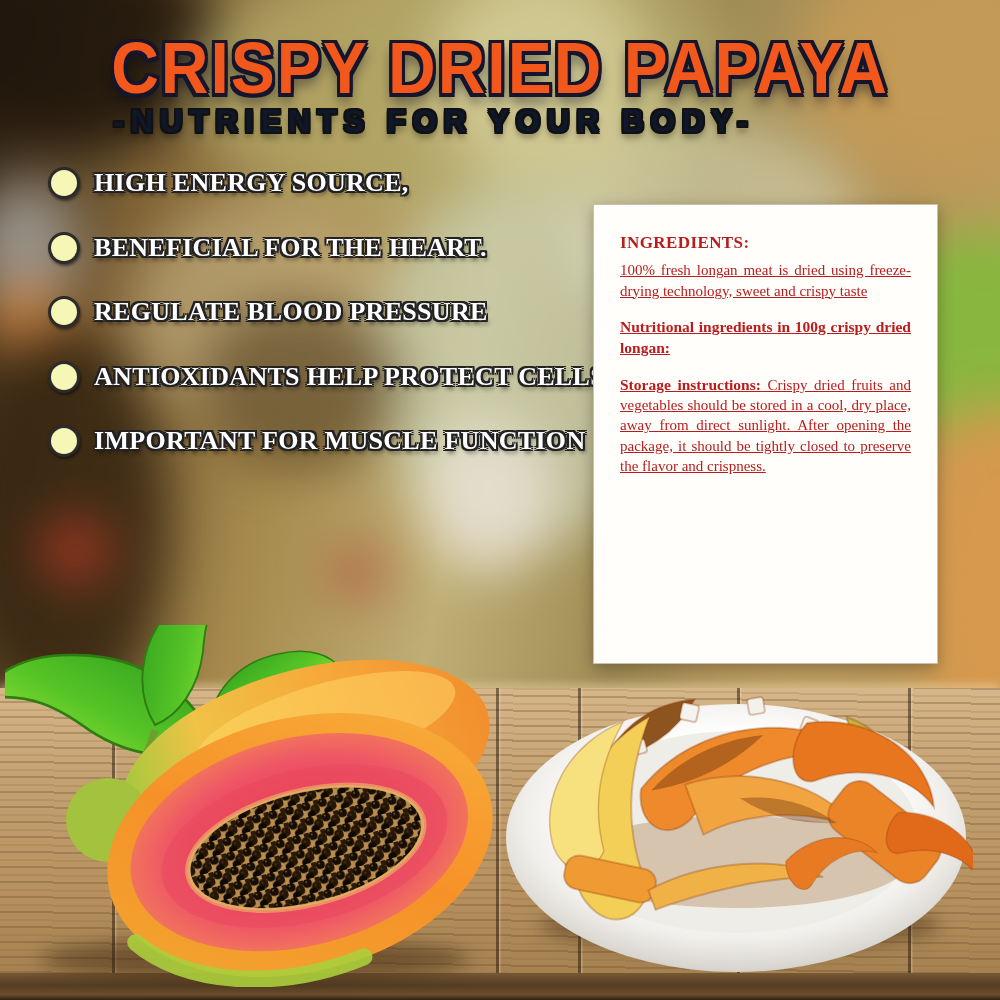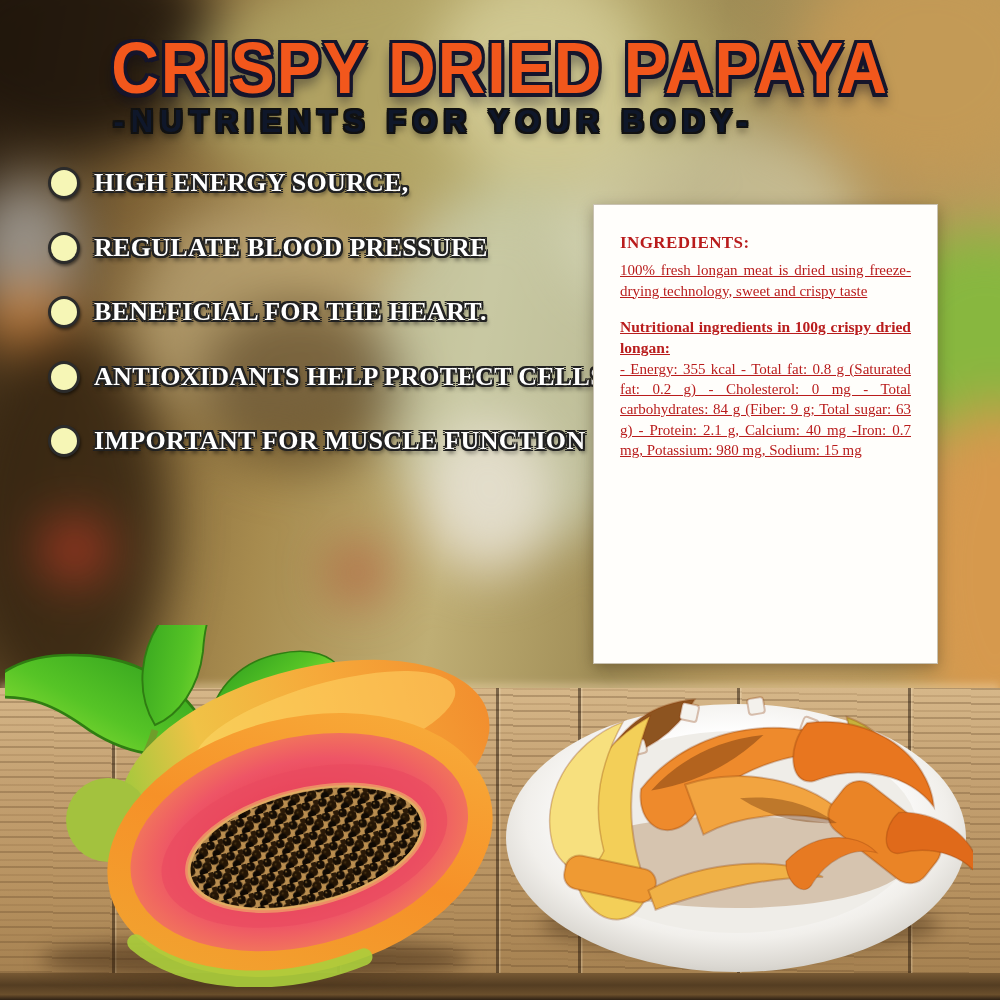--- a/index.html
+++ b/index.html
@@ -99,41 +99,42 @@
 <div class="abs title">CRISPY DRIED PAPAYA</div>
 <div class="abs subtitle">-NUTRIENTS FOR YOUR BODY-</div>
 
 <ul class="abs benefits">
   <li>
       <span class="dot"></span>
       <span class="benefit-label">HIGH ENERGY SOURCE,</span>
     </li>
   <li>
       <span class="dot"></span>
+      <span class="benefit-label">BENEFICIAL FOR THE HEART.</span>
+    </li>
+  <li>
+      <span class="dot"></span>
       <span class="benefit-label">REGULATE BLOOD PRESSURE</span>
-    </li>
-  <li>
-      <span class="dot"></span>
-      <span class="benefit-label">BENEFICIAL FOR THE HEART.</span>
     </li>
   <li>
       <span class="dot"></span>
       <span class="benefit-label">ANTIOXIDANTS HELP PROTECT CELLS.</span>
     </li>
   <li>
       <span class="dot"></span>
       <span class="benefit-label">IMPORTANT FOR MUSCLE FUNCTION</span>
     </li>
 </ul>
 
 <div class="abs info-box">
   <h3>INGREDIENTS:</h3>
   <p>100% fresh longan meat is dried using freeze-drying technology, sweet and crispy taste</p>
   <p><b>Nutritional ingredients in 100g crispy dried longan:</b><br>
-     <span>-  Energy: 355 kcal - Total fat: 0.8 g (Saturated fat: 0.2 g) - Cholesterol: 0 mg - Total carbohydrates: 84 g (Fiber: 9 g; Total sugar: 63 g) - Protein: 2.1 g, Calcium: 40 mg -Iron: 0.7 mg, Potassium: 980 mg, Sodium: 15 mg</span></p>
+     </p>
+  <p><b>Storage instructions:</b><span> Crispy dried fruits and vegetables should be stored in a cool, dry place, away from direct sunlight. After opening the package, it should be tightly closed to preserve the flavor and crispness.</span></p>
 </div>
 
 <div class="abs papaya-shadow"></div>
 <svg class="abs" style="left:5px;top:625px" width="490" height="362" viewBox="0 0 490 362" role="img">
   <defs>
     <linearGradient id="leafG" x1="0" y1="0" x2="1" y2="1">
       <stop offset="0" stop-color="#2f9e1e"></stop>
         <stop offset=".55" stop-color="#56c426"></stop>
         <stop offset="1" stop-color="#9ae63a"></stop>
     </linearGradient>

